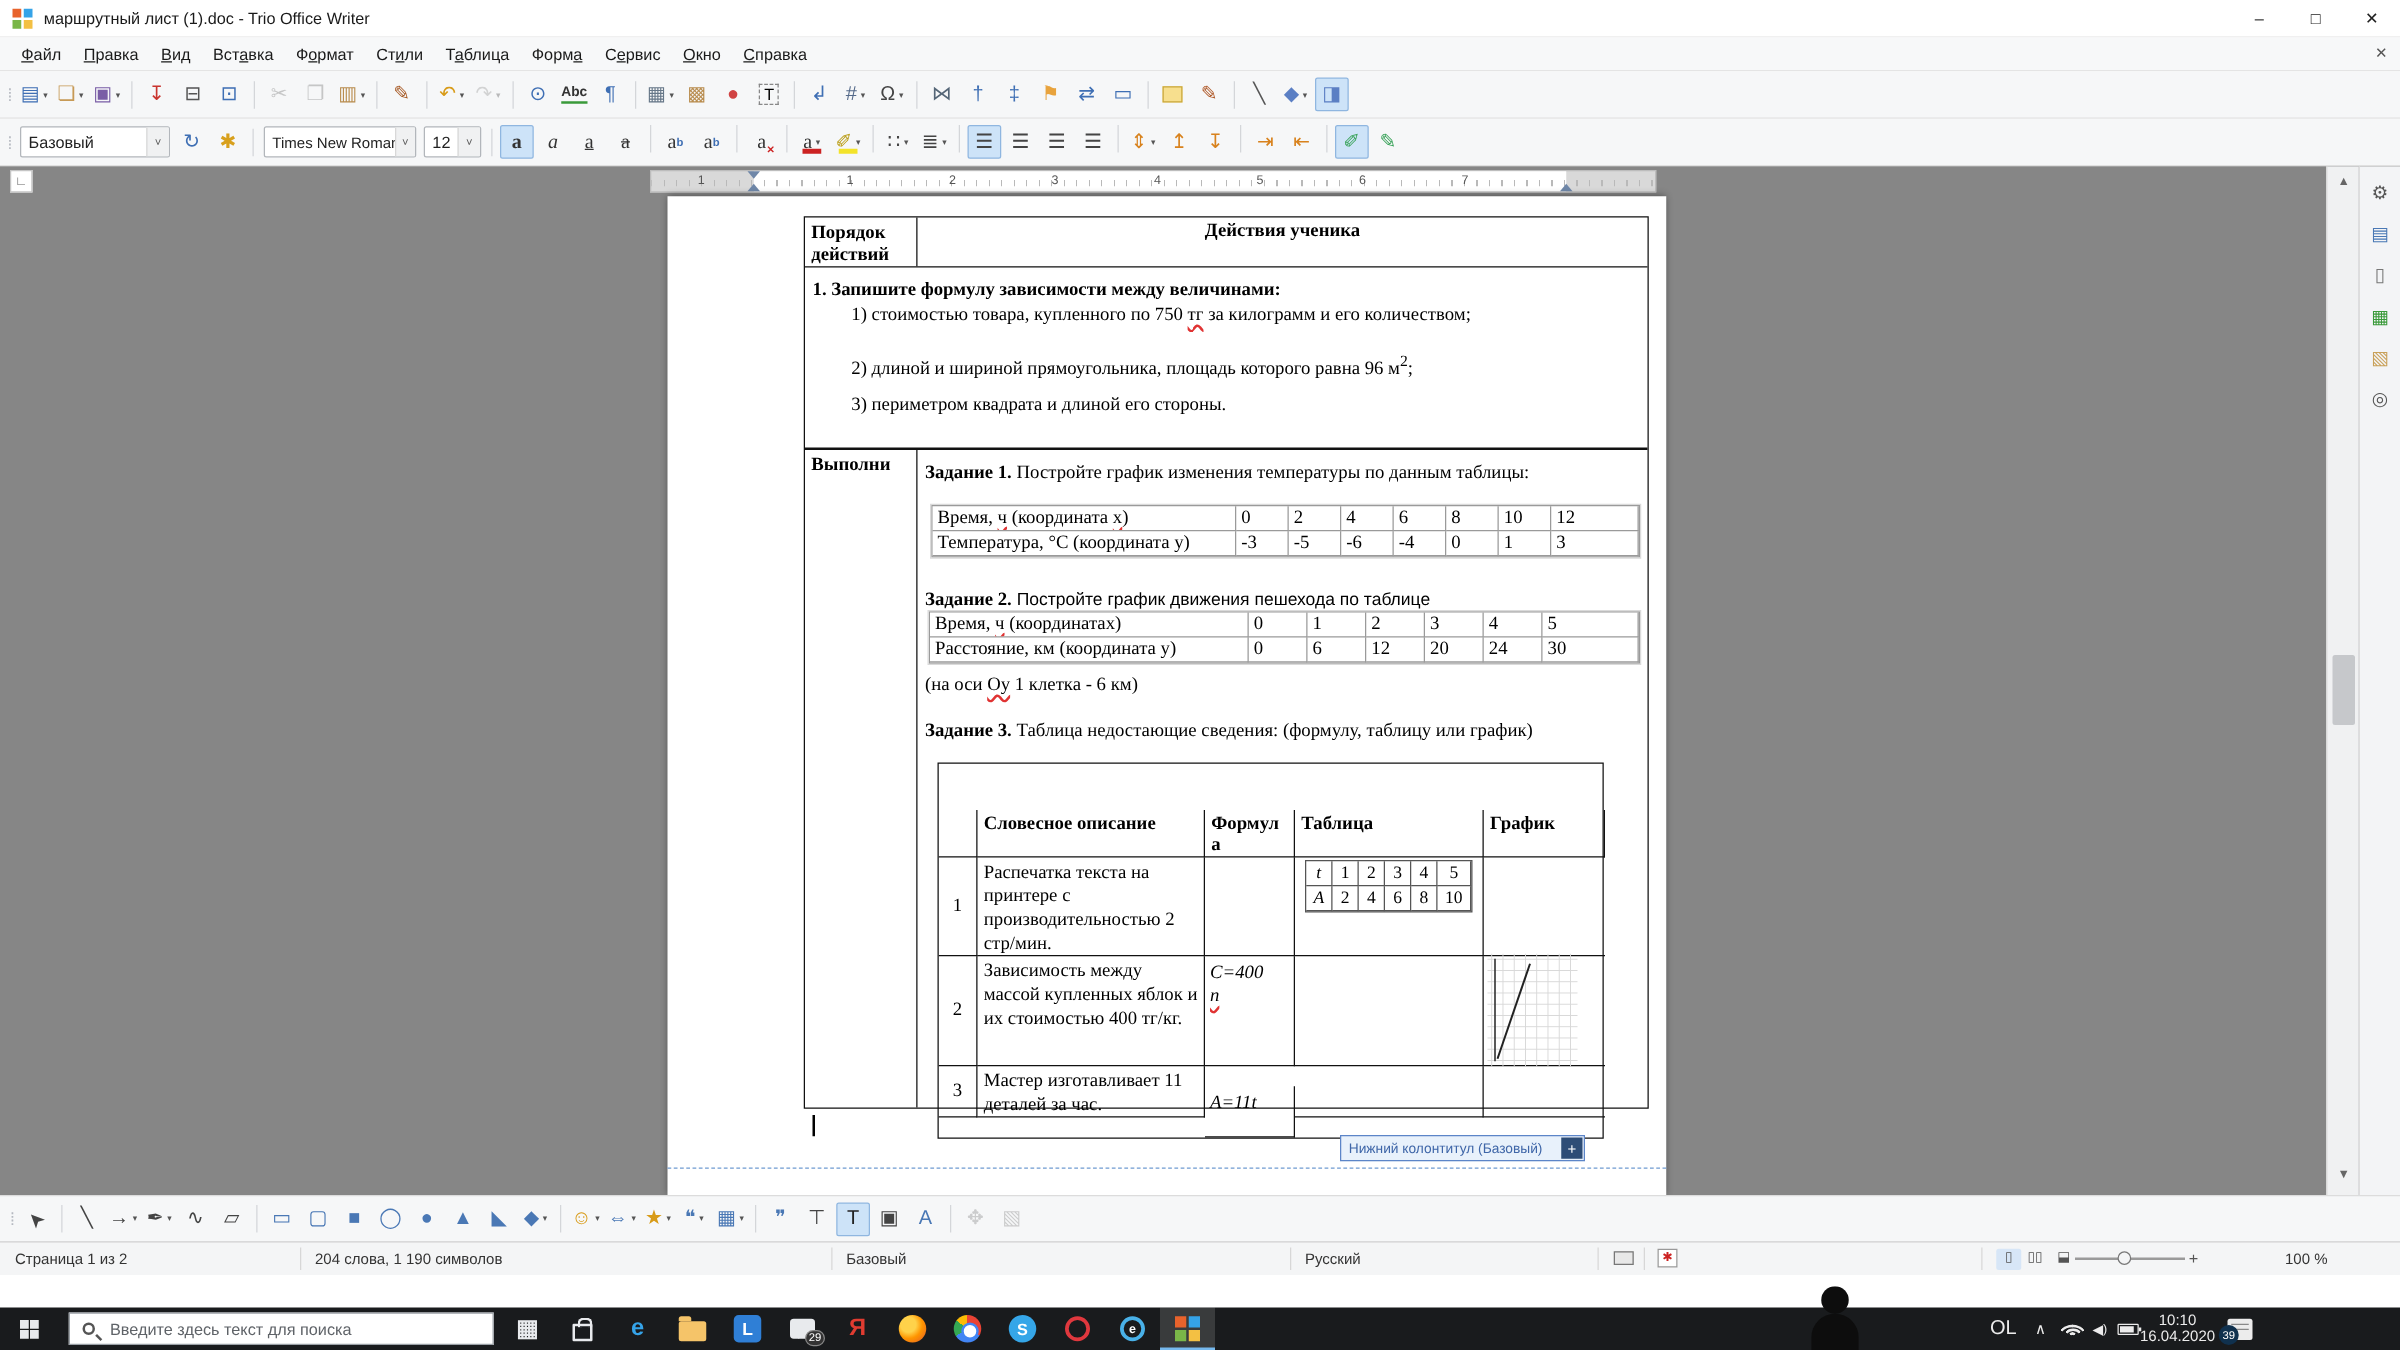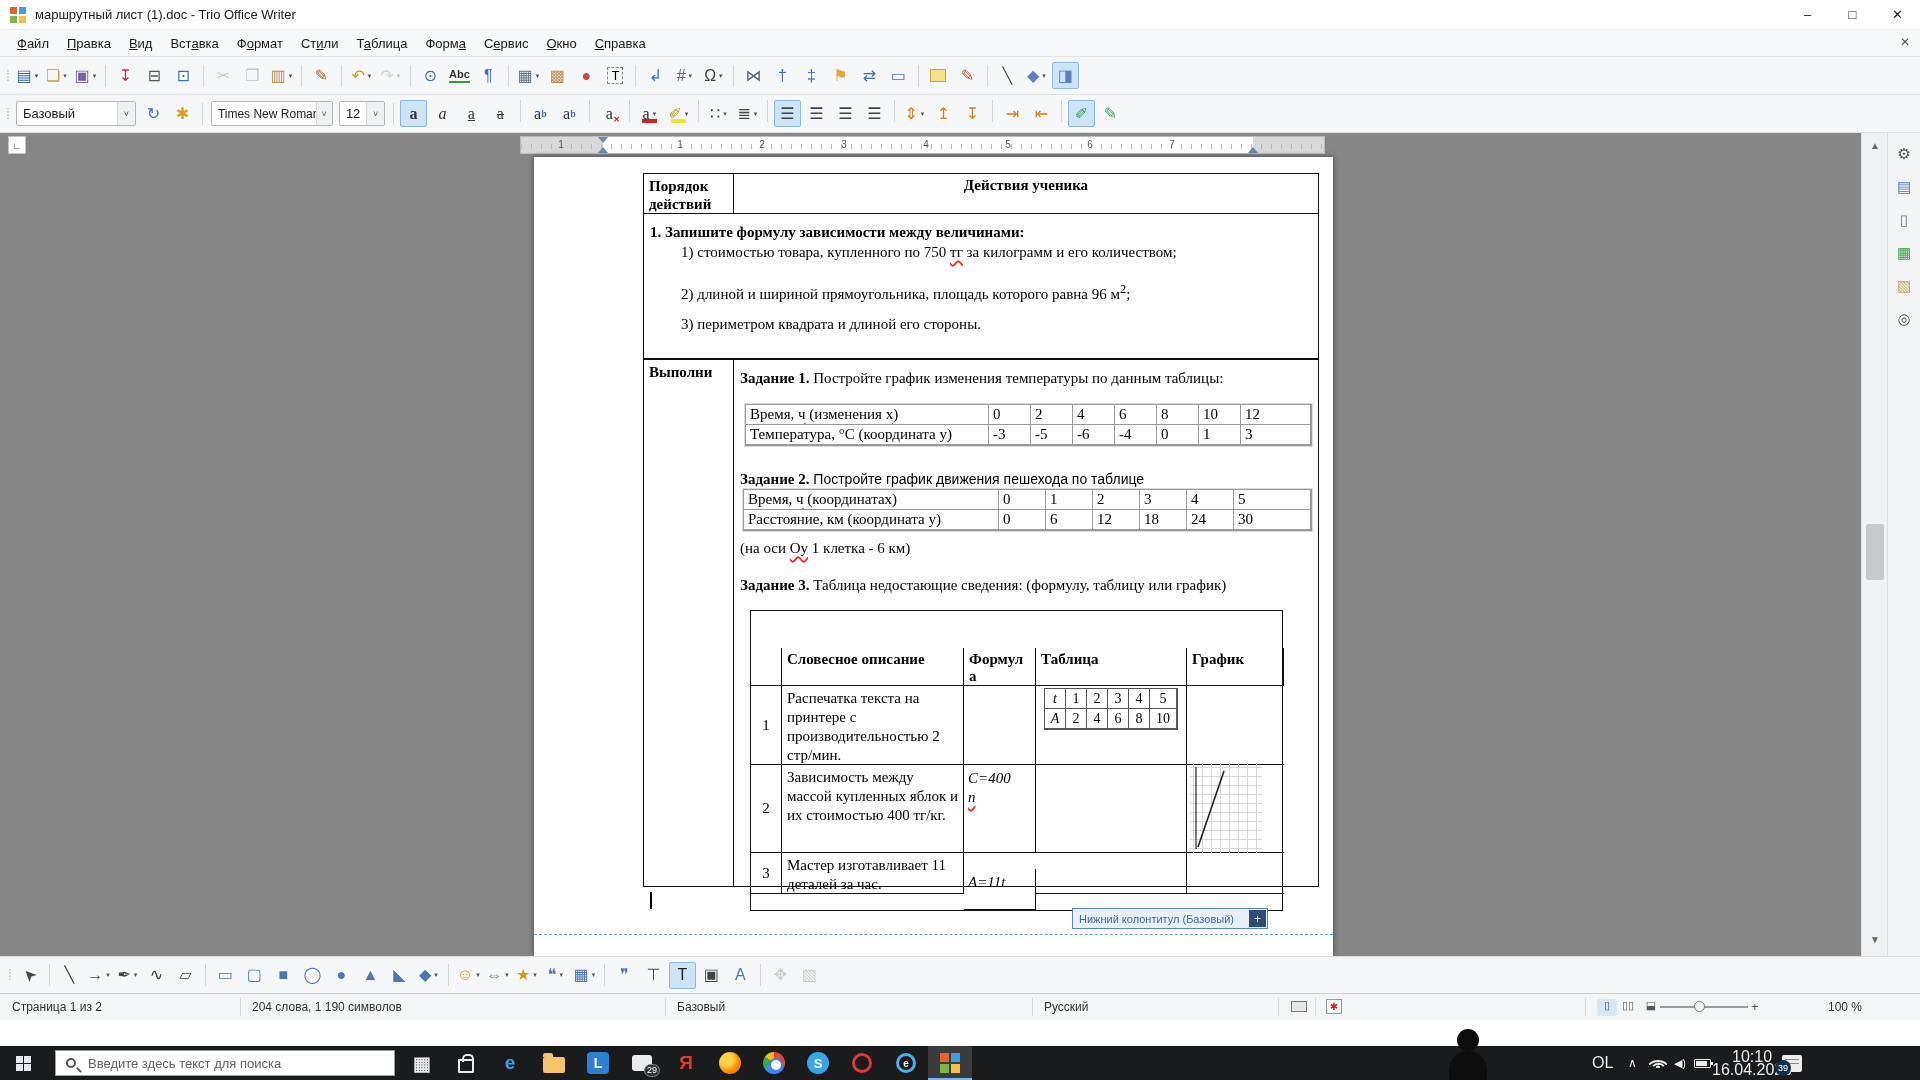--- a/index.html
+++ b/index.html
@@ -153,21 +153,21 @@
   .wifi { width:16px; height:12px; position:relative; }
   .wifi span { position:absolute; border:solid #ececec; border-width:2px 2px 0 0; border-radius:0 100% 0 0; transform:rotate(-45deg); left:50%; }
   .wifi .w1 { width:14px; height:14px; margin-left:-7px; top:0; }
   .wifi .w2 { width:9px; height:9px; margin-left:-4.5px; top:4px; }
   .wifi .w3 { width:4px; height:4px; margin-left:-2px; top:8px; }
   .spk { font-size:11px; }
   .spk:after { content:" )"; font-size:10px; letter-spacing:-1px; }
   .batt { width:17px; height:9px; border:1px solid #ececec; border-radius:1px; position:relative; }
   .batt i { position:absolute; left:1px; top:1px; bottom:1px; width:11px; background:#ececec; }
   .batt:after { content:""; position:absolute; right:-3px; top:2px; width:2px; height:3px; background:#ececec; }
-  .clock { text-align:center; font-size:16px; line-height:13px; }
+  .clock { text-align:center; font-size:12px; line-height:13px; }
   .notif { width:20px; height:17px; background:#ececec; border-radius:2px; position:relative; }
   .notif i { position:absolute; left:3px; right:3px; height:1.5px; background:#888; }
   .notif .l1 { top:4px; } .notif .l2 { top:8px; }
   .notif .nbadge { position:absolute; left:-7px; bottom:-4px; width:16px; height:16px; background:#10314e; border-radius:50%; color:#fff; font-size:9px; line-height:16px; text-align:center; }
 </style>
 </head>
 <body>
 
 <div class="titlebar">
   <span class="app-ico16">
@@ -460,21 +460,21 @@
         </div>
       </div>
       <div class="mt-row mt-vypolni" style="border-top:2px solid #111">
         <div class="mt-c1">Выполни</div>
         <div class="mt-c2">
 
           <div class="docline" style="top:9px;left:6px">
             <b>Задание 1.</b><span> Постройте график изменения температуры по данным таблицы:</span>
           </div>
           <div class="ttable" id="task1-table" style="left:11px;top:44px;grid-template-columns:243px 42px 42px 42px 42px 42px 42px 70px">
-              <div class="tc"><span>Время, </span><span class="sperr">ч</span><span> (изменения </span><span class="sperr">x</span><span>)</span></div>
+              <div class="tc"><span>Время, </span><span class="sperr">ч</span><span> (координата </span><span class="sperr">x</span><span>)</span></div>
               <div class="tc">0</div>
               <div class="tc">2</div>
               <div class="tc">4</div>
               <div class="tc">6</div>
               <div class="tc">8</div>
               <div class="tc">10</div>
               <div class="tc">12</div>
               <div class="tc"><span>Температура, °С (координата у)</span></div>
               <div class="tc">-3</div>
               <div class="tc">-5</div>
@@ -493,21 +493,21 @@
               <div class="tc">0</div>
               <div class="tc">1</div>
               <div class="tc">2</div>
               <div class="tc">3</div>
               <div class="tc">4</div>
               <div class="tc">5</div>
               <div class="tc"><span>Расстояние, км (координата у)</span></div>
               <div class="tc">0</div>
               <div class="tc">6</div>
               <div class="tc">12</div>
-              <div class="tc">18</div>
+              <div class="tc">20</div>
               <div class="tc">24</div>
               <div class="tc">30</div>
             </div>
           <div class="docline" style="top:179px;left:6px" id="task2-note"><span>(на оси </span><span class="sperr">Оу</span><span> 1 клетка - 6 км)</span></div>
 
           <div class="docline" style="top:216px;left:6px">
             <b>Задание 3.</b><span> Таблица недостающие сведения: (формулу, таблицу или график)</span>
           </div>
           <div class="t3" id="task3-table">
               <div class="cell hd" style="height: 38px;"></div>

